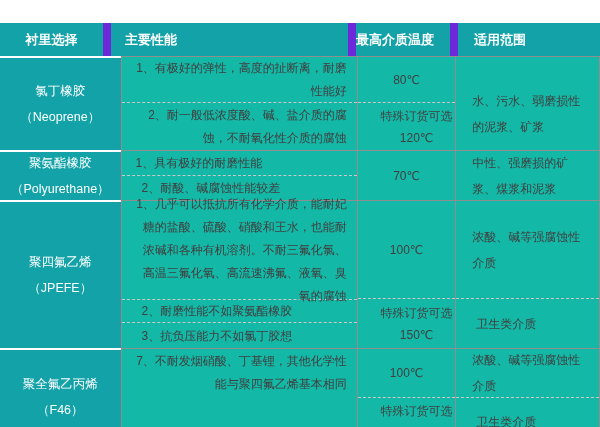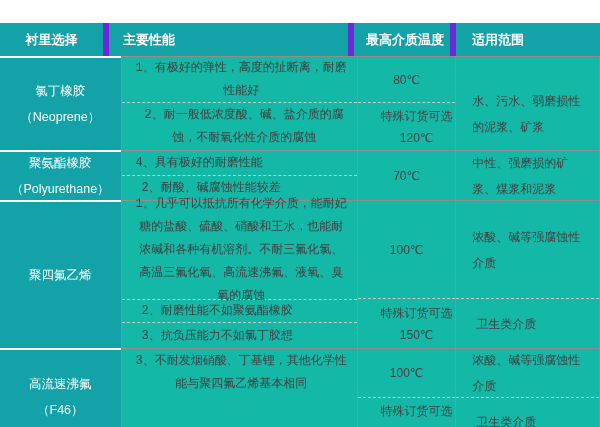--- a/index.html
+++ b/index.html
@@ -13,38 +13,38 @@
   
   .c1{width:125px;box-sizing:border-box;}
   .c2{width:245px;box-sizing:border-box;border-left:1px solid #8f8f8f;}
   .c3{width:102px;box-sizing:border-box;border-left:1px solid #8f8f8f;}
   .c4{width:150px;box-sizing:border-box;border-left:1px solid #8f8f8f;border-right:1px solid #8f8f8f;}
   
   .hdr{height:33px;}
   .hdr .hcell{
     background:#12a2a8;color:#ffffff;font-size:13px;font-weight:bold;
     display:flex;align-items:center;box-sizing:border-box;
-    border-left:6px solid #6d28d9;
+    border-left:8px solid #6d28d9;
   }
   .hdr .hcell:first-child{border-left:none;justify-content:center;}
   .hdr .h1{width:103px;}
   .hdr .h2{width:245px;padding-left:14px;}
-  .hdr .h3{width:102px;padding-left:12px;}
+  .hdr .h3{width:102px;padding-left:0;}
   .hdr .h4{width:150px;padding-left:16px;}
   
   .body-band .c1{
     background:#12a2a8;color:#ffffff;border-top:2px solid #ffffff;
     display:flex;flex-direction:column;align-items:center;justify-content:center;
     text-align:center;line-height:26px;font-size:12.5px;
   }
   .body-band .c2,.body-band .c3,.body-band .c4{border-top:1px solid #8f8f8f;}
   
   .sub{display:flex;align-items:center;box-sizing:border-box;}
   .sub + .sub{border-top:1px dashed #c8c8c8;padding-left:20px;}
-  .perf{padding:0 10px 0 14px;line-height:23px;text-align:center;font-family:Liberation Mono, monospace;}
+  .perf{padding:0 10px 0 14px;line-height:23px;text-align:right;}
   .temp{justify-content:center;text-align:left;line-height:22px;flex-direction:column;}
   .rng{padding:0 10px 0 16px;line-height:26px;text-align:left;}
   .temp span{display:block;}
 </style>
 </head>
 <body>
 
 <div class="page">
   <div class="tbl">
 
@@ -77,36 +77,37 @@
         <div class="sub rng" style="height:114px">水、污水、弱磨损性的泥浆、矿浆</div>
       </div>
     </div>
 
     <div class="band body-band" style="height:50px">
       <div class="c1">
         <span>聚氨酯橡胶</span>
         <span>（Polyurethane）</span>
       </div>
       <div class="c2">
-        <div class="sub perf" style="height:24px">4、具有极好的耐磨性能</div>
+        <div class="sub perf" style="height:24px">1、具有极好的耐磨性能</div>
         <div class="sub perf" style="height:26px">2、耐酸、碱腐蚀性能较差</div>
       </div>
       <div class="c3">
         <div class="sub temp" style="height:50px">
           <span>70℃</span>
         </div>
       </div>
       <div class="c4">
         <div class="sub rng" style="height:50px">中性、强磨损的矿浆、煤浆和泥浆</div>
       </div>
     </div>
 
     <div class="band body-band" style="height:148px">
       <div class="c1">
         <span>聚四氟乙烯</span>
+        <span>（JPEFE）</span>
       </div>
       <div class="c2">
         <div class="sub perf" style="height:98px">1、几乎可以抵抗所有化学介质，能耐妃糖的盐酸、硫酸、硝酸和王水，也能耐浓碱和各种有机溶剂。不耐三氟化氯、高温三氟化氧、高流速沸氟、液氧、臭氧的腐蚀</div>
         <div class="sub perf" style="height:23px">2、耐磨性能不如聚氨酯橡胶</div>
         <div class="sub perf" style="height:27px">3、抗负压能力不如氯丁胶想</div>
       </div>
       <div class="c3">
         <div class="sub temp" style="height:97px">
           <span>100℃</span>
         </div>
@@ -116,25 +117,25 @@
         </div>
       </div>
       <div class="c4">
         <div class="sub rng" style="height:97px">浓酸、碱等强腐蚀性介质</div>
         <div class="sub rng" style="height:51px">卫生类介质</div>
       </div>
     </div>
 
     <div class="band body-band" style="height:96px">
       <div class="c1">
-        <span>高流速沸氟</span>
+        <span>聚全氟乙丙烯</span>
         <span>（F46）</span>
       </div>
       <div class="c2">
-        <div class="sub perf" style="height:48px">3、不耐发烟硝酸、丁基锂，其他化学性能与聚四氟乙烯基本相同</div>
+        <div class="sub perf" style="height:48px">7、不耐发烟硝酸、丁基锂，其他化学性能与聚四氟乙烯基本相同</div>
       </div>
       <div class="c3">
         <div class="sub temp" style="height:48px">
           <span>100℃</span>
         </div>
         <div class="sub temp" style="height:48px">
           <span>特殊订货可选</span>
           <span>150℃</span>
         </div>
       </div>

